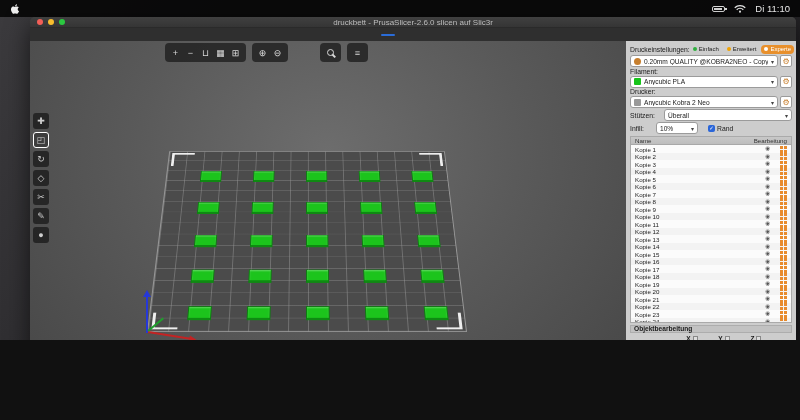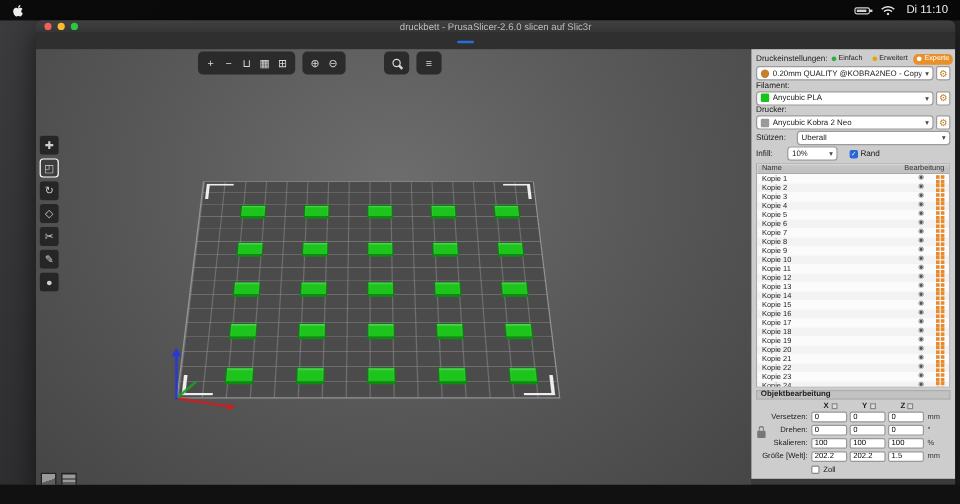--- a/index.html
+++ b/index.html
@@ -1,17 +1,17 @@
 <!DOCTYPE html>
 <html><head>
 <meta charset="utf-8">
 <style>
   html,body{margin:0;padding:0;background:#111;}
   *{box-sizing:border-box;}
-  #screen{position:relative;width:800px;height:404px;overflow:hidden;
+  #screen{position:relative;width:800px;height:340px;overflow:hidden;
     font-family:"Liberation Sans",sans-serif;
     background:linear-gradient(135deg,#3c3b3e 0%,#2a292c 45%,#1c1b1e 100%);}
   
   #menubar{position:absolute;left:0;top:0;width:800px;height:17px;
     background:rgba(8,8,8,.95);display:flex;align-items:center;
     padding:0 10px;gap:12px;color:#f0f0f0;font-size:10px;}
   #menubar .apple{width:11px;height:12px;display:flex;align-items:center;}
   #menu-items{display:flex;gap:12px;align-items:center;}
   .menu-item{white-space:nowrap;cursor:default;}
   .menu-item:first-child{font-weight:bold;}

